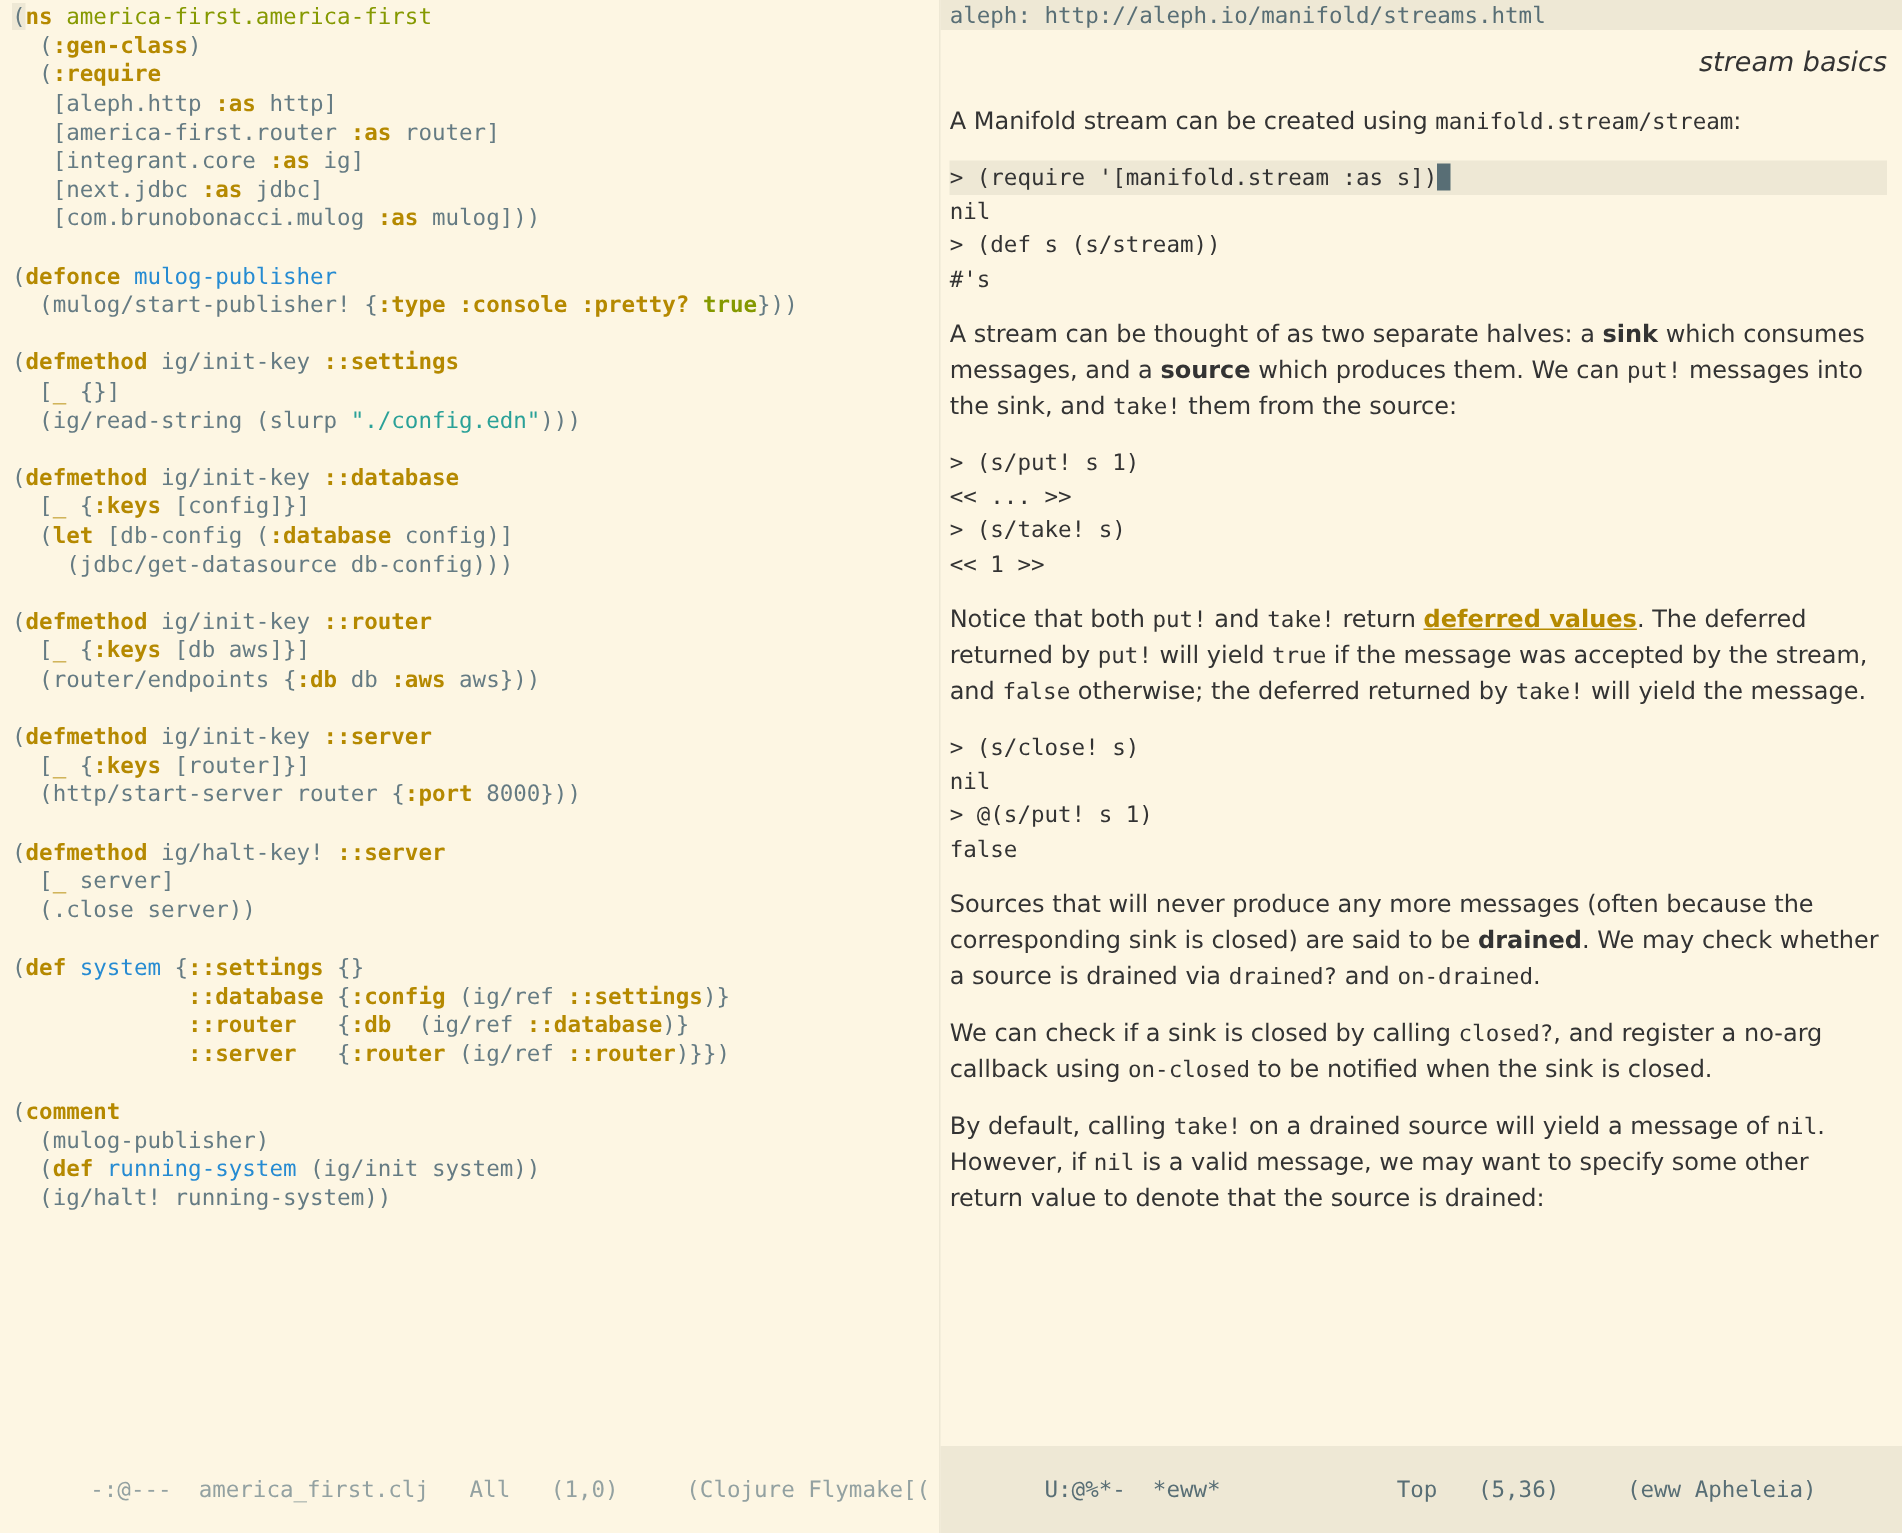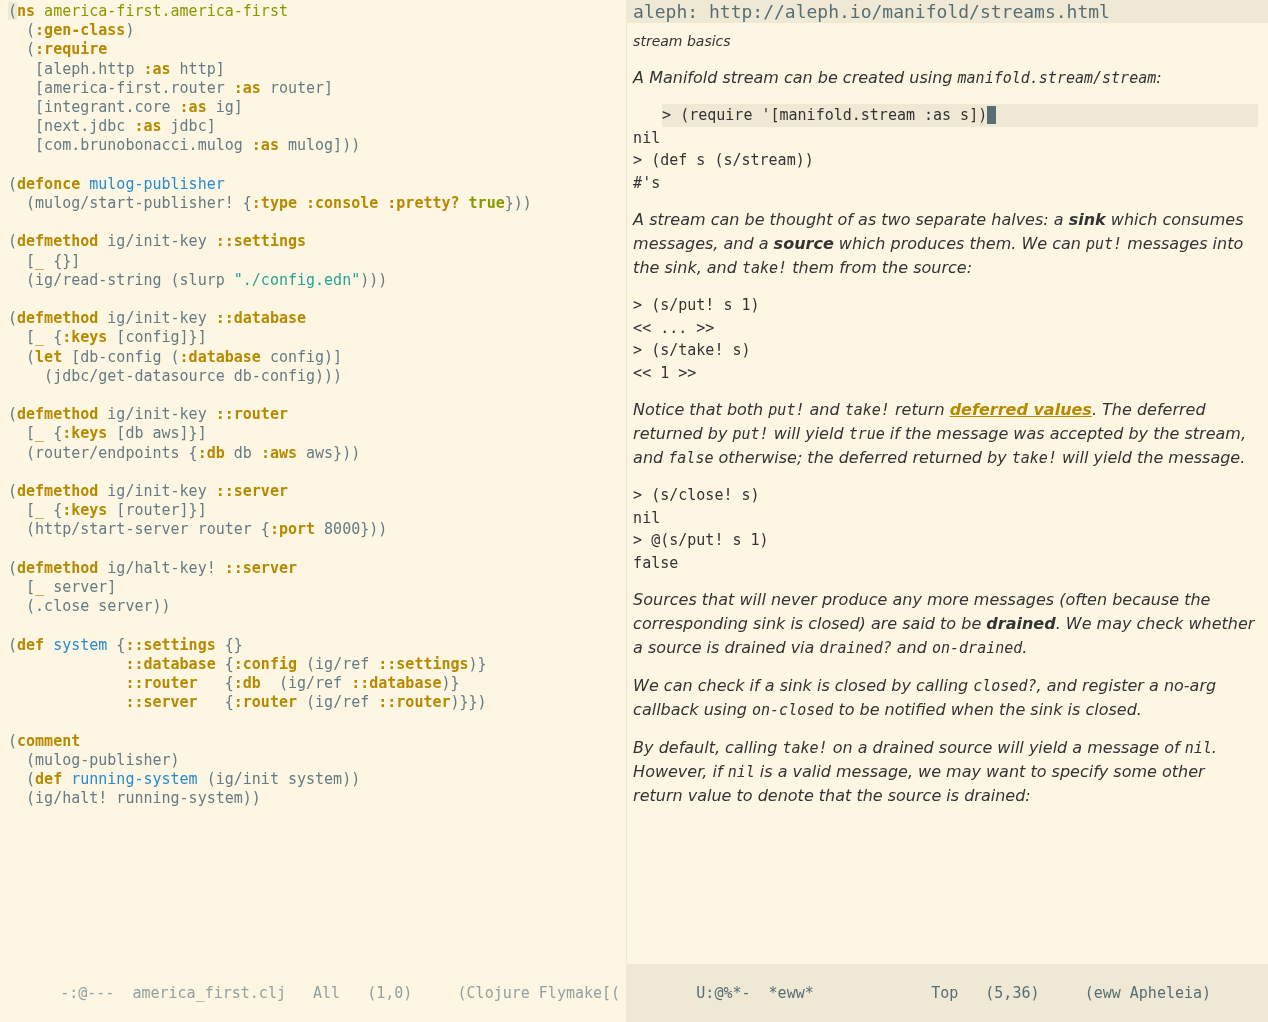--- a/index.html
+++ b/index.html
@@ -60,41 +60,41 @@
   .kwnb { color: var(--yellow); }
   .ns   { color: var(--green); }
   .str  { color: var(--cyan); }
   .def  { color: var(--blue); }
   .cnst { color: #859900; font-weight: bold;}
   .hp   { background: var(--highlight-bg); }
   .url-bar {
     background: var(--modeline-bg);
     color: var(--base01);
     padding: 1px 6px;
-    font-size: 18px;
+    font-size: 15px;
   }
   .eww {
     font-family: "DejaVu Sans","Segoe UI","Helvetica",sans-serif;
     white-space: normal;
     font-size: 16px;
     color: #333;
     padding: 4px 10px 4px 6px;
     line-height: 1.5;
   }
   .eww .mono { font-family: "DejaVu Sans Mono",monospace; font-size: 15px; color:#333;}
-  .eww h2 { font-style: italic; font-weight: normal; margin: 4px 0 14px 0; font-size: 14px;}
-  .eww p { margin: 12px 0 14px 0; font-style: italic; }
+  .eww h2 { font-style: italic; font-weight: normal; margin: 4px 0 14px 0; font-size: 18px; text-align: right;}
+  .eww p { margin: 12px 0 14px 0; }
   .eww pre {
     font-family: "DejaVu Sans Mono",monospace;
     font-size: 15px;
     margin: 0 0 14px 0;
     white-space: pre;
     color:#333;
   }
-  .eww .hl-line { background: var(--highlight-bg); display: block; margin-left: 29px;}
+  .eww .hl-line { background: var(--highlight-bg); display: block;}
   .eww a { color: var(--yellow); text-decoration: underline; font-weight: bold;}
   .cursor { background: #586e75; color: var(--bg); }
 </style>
 </head>
 <body>
 
 <div class="frame">
 
   <div class="pane left">
     <div class="buffer" id="left-buffer"><span class="hp">(</span><span class="kw">ns</span><span class="ns"> america-first.america-first</span>

